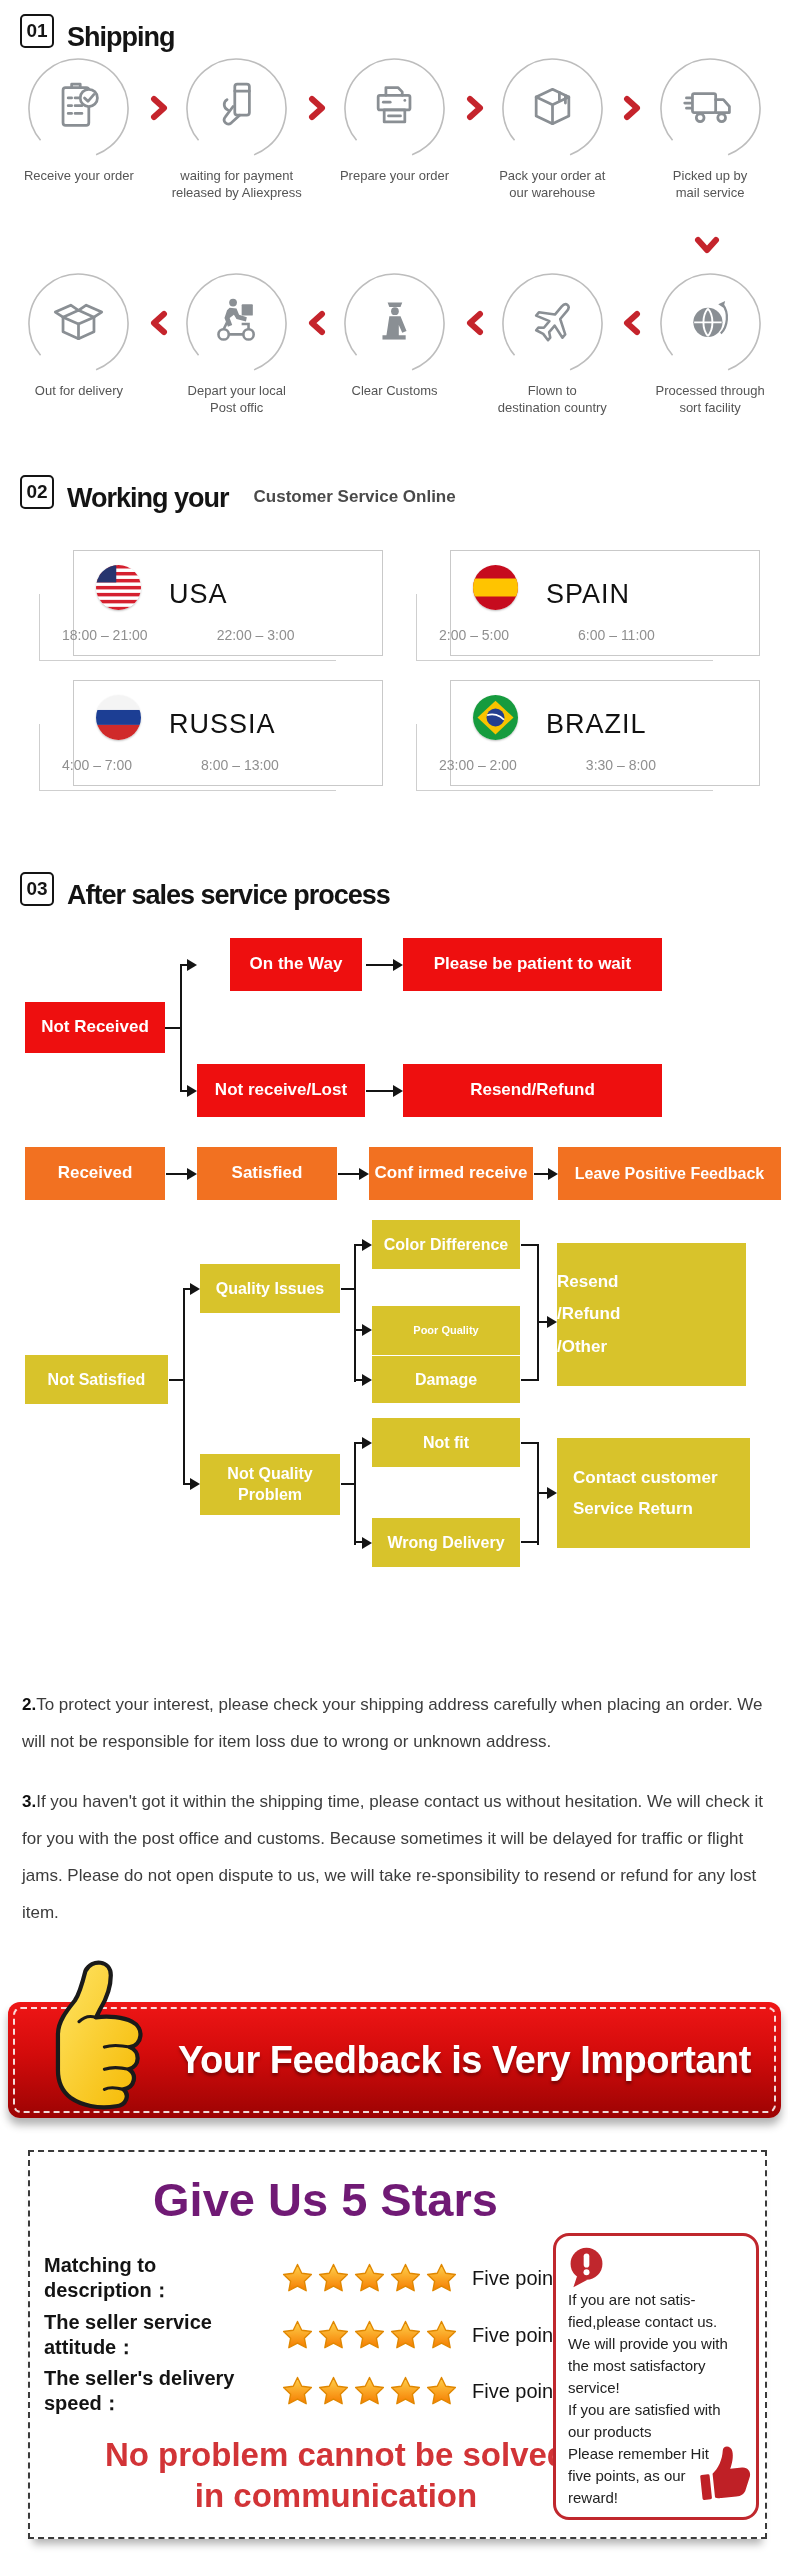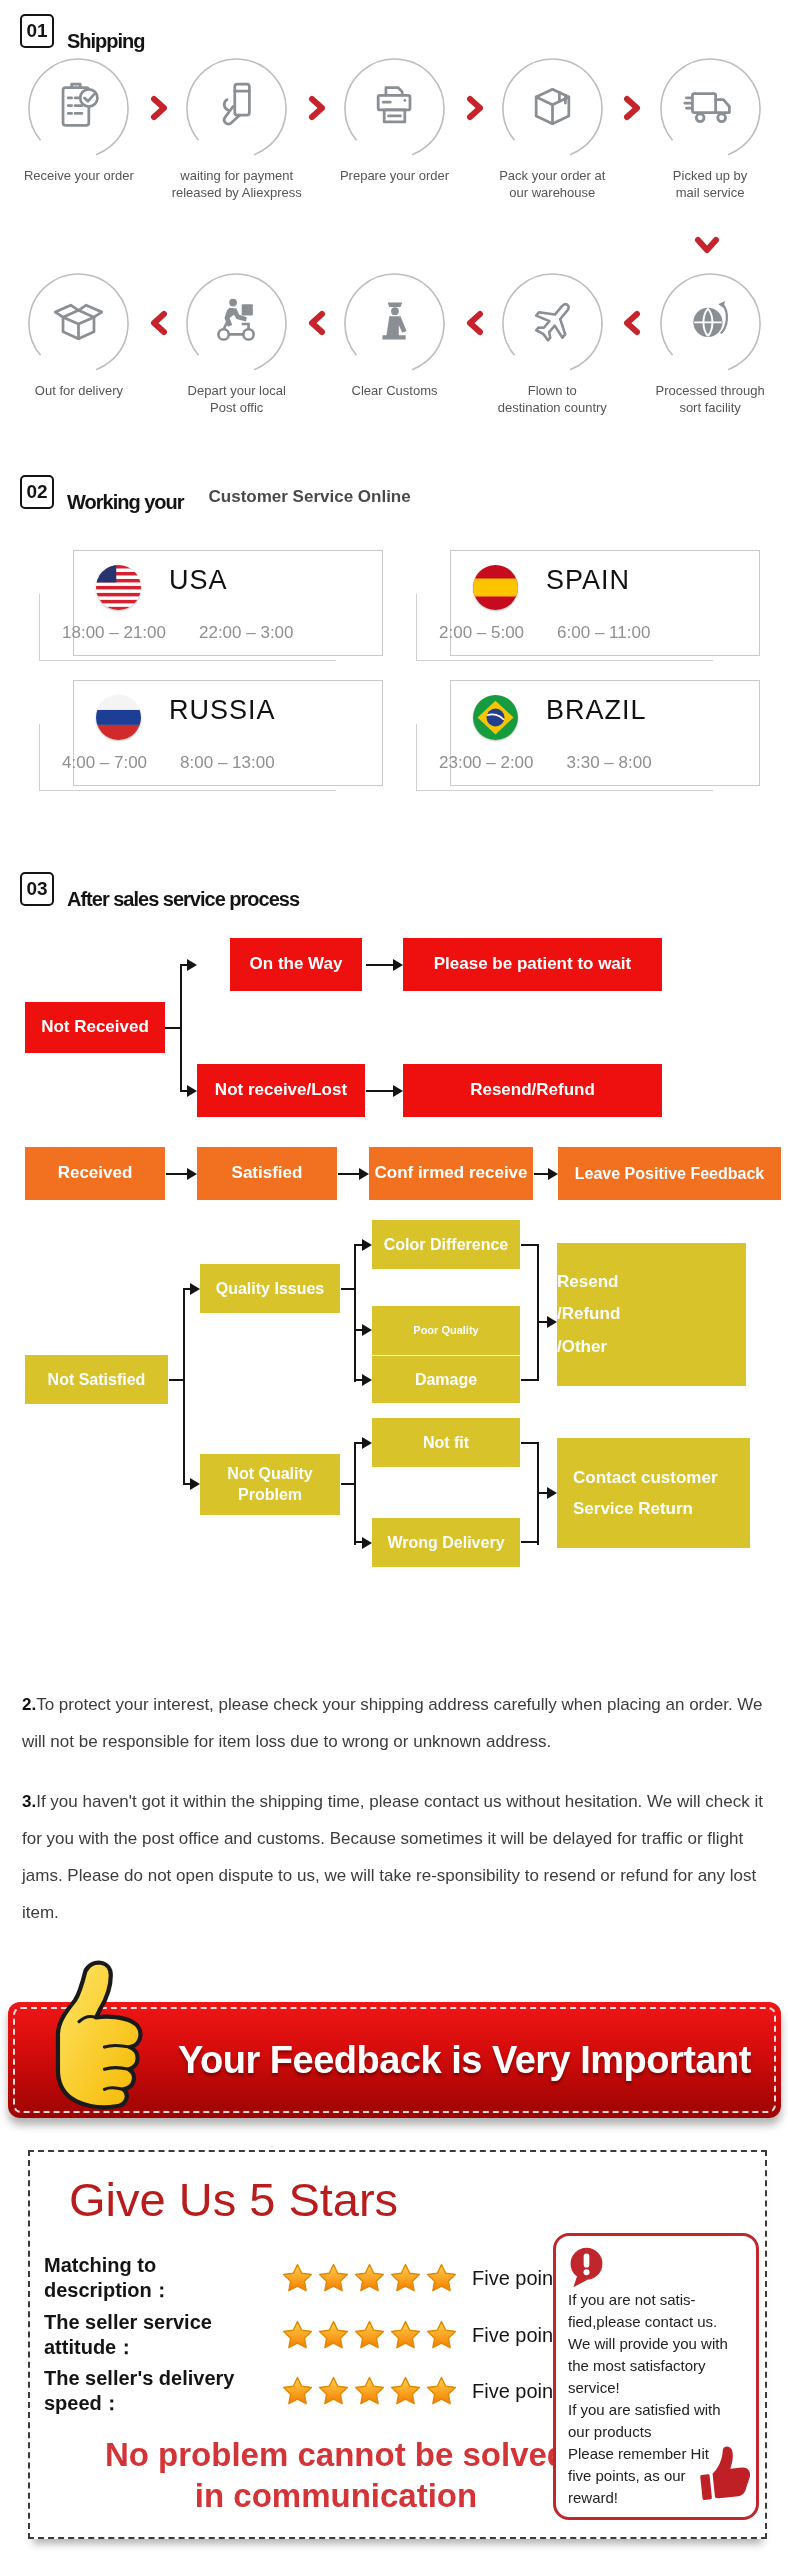--- a/index.html
+++ b/index.html
@@ -3,38 +3,38 @@
 <meta charset="utf-8">
 <style>
   html,body{margin:0;padding:0;background:#fff;}
   #canvas{position:relative;width:789px;height:2576px;background:#fff;overflow:hidden;
           font-family:"Liberation Sans",sans-serif;color:#141414;}
   .pre{white-space:pre-line;}
   
   .sec-head{position:absolute;display:flex;align-items:flex-end;gap:13px;}
   .sec-num{width:30px;height:30px;border:2px solid #141414;border-radius:5px;display:flex;
            align-items:center;justify-content:center;font-size:19px;font-weight:bold;margin-bottom:3px;}
-  .sec-title{font-size:20px;font-weight:600;letter-spacing:-1px;line-height:1;}
+  .sec-title{font-size:27px;font-weight:600;letter-spacing:-1px;line-height:1;}
   .sec-sub{font-size:17px;font-weight:bold;color:#4a4a4a;margin-left:12px;margin-bottom:5px;}
   
   .steps-row{position:absolute;left:0;width:789px;display:flex;}
   .step{width:158px;display:flex;flex-direction:column;align-items:center;}
   .badge{position:relative;width:103px;height:103px;}
   .badge svg.ring{position:absolute;left:0;top:0;}
   .badge svg.glyph{position:absolute;left:24px;top:22px;}
   .step-label{margin-top:7px;font-size:13px;color:#555;text-align:center;line-height:17px;}
   .chev{position:absolute;width:24px;height:26px;}
   
   .wt-card{position:absolute;width:308px;height:104px;border:1px solid #c9c9c9;background:#fff;}
   .wt-card::before{content:"";position:absolute;left:-35px;top:43px;width:296px;height:66px;
                    border-left:1px solid #cfcfcf;border-bottom:1px solid #cfcfcf;}
-  .wt-top{display:flex;align-items:flex-start;gap:28px;padding:14px 0 0 22px;}
+  .wt-top{display:flex;align-items:flex-end;gap:28px;padding:14px 0 0 22px;}
   .flag{width:45px;height:45px;border-radius:50%;overflow:hidden;flex:0 0 auto;box-shadow:0 1px 2px rgba(0,0,0,.25);}
   .wt-country{font-size:27px;color:#111;letter-spacing:1px;}
-  .wt-times{position:absolute;left:-12px;bottom:12px;font-size:17px;color:#8f8f8f;display:flex;gap:33px;}
+  .wt-times{position:absolute;left:-12px;bottom:12px;font-size:14px;color:#8f8f8f;display:flex;gap:69px;}
   
   .fbox{position:absolute;display:flex;align-items:center;justify-content:center;color:#fff;
         font-weight:bold;text-align:center;font-size:17px;line-height:1.35;}
   .hl{position:absolute;height:2px;background:#141414;}
   .vl{position:absolute;width:2px;background:#141414;}
   .ah{position:absolute;width:0;height:0;border-top:6px solid transparent;border-bottom:6px solid transparent;
       border-left:10px solid #141414;}
   
   .note{position:absolute;left:22px;width:748px;font-size:17px;color:#3c3c3c;line-height:37px;}
   .note b{color:#0f0f0f;}
@@ -43,22 +43,22 @@
           background:linear-gradient(180deg,#ef1616 0%,#d30b0b 45%,#9c0303 100%);
           box-shadow:0 7px 9px rgba(0,0,0,.3);}
   .banner-inner{position:absolute;inset:5px;border:2px dashed rgba(255,255,255,.85);border-radius:8px;}
   .banner-text{position:absolute;left:148px;right:8px;top:0;bottom:0;display:flex;align-items:center;
                justify-content:center;color:#fff;font-size:38px;font-weight:bold;
                text-shadow:0 3px 3px rgba(0,0,0,.35);letter-spacing:-0.5px;}
   .banner-thumb{position:absolute;left:22px;top:1955px;z-index:3;}
   
   .fb-box{position:absolute;left:28px;top:2150px;width:735px;height:385px;border:2px dashed #3a3a3a;
           background:#fff;box-shadow:0 10px 8px -5px rgba(0,0,0,.3);}
-  .fb-title{position:absolute;left:39px;top:20px;width:513px;font-size:47px;
-            font-weight:normal;color:#b91c1c;}
+  .fb-title{position:absolute;left:39px;top:20px;width:513px;text-align:center;font-size:47px;
+            font-weight:bold;color:#701a75;}
   .rate-row{position:absolute;left:14px;height:39px;display:flex;align-items:center;}
   .rate-label{width:237px;font-size:20px;font-weight:600;color:#141414;}
   .stars{display:flex;gap:3px;align-items:center;}
   .rate-points{margin-left:14px;font-size:20px;color:#141414;}
   .slogan{position:absolute;left:30px;top:282px;width:552px;font-size:33px;font-weight:bold;
           color:#d23437;text-align:center;line-height:41px;}
   .side-box{position:absolute;left:523px;top:81px;width:200px;height:281px;border:3px solid #c0272d;
             border-radius:16px;background:#fff;}
   .side-text{position:absolute;left:12px;top:53px;right:6px;font-size:15px;line-height:22px;color:#222;}
   .side-bubble{position:absolute;left:8px;top:7px;}

